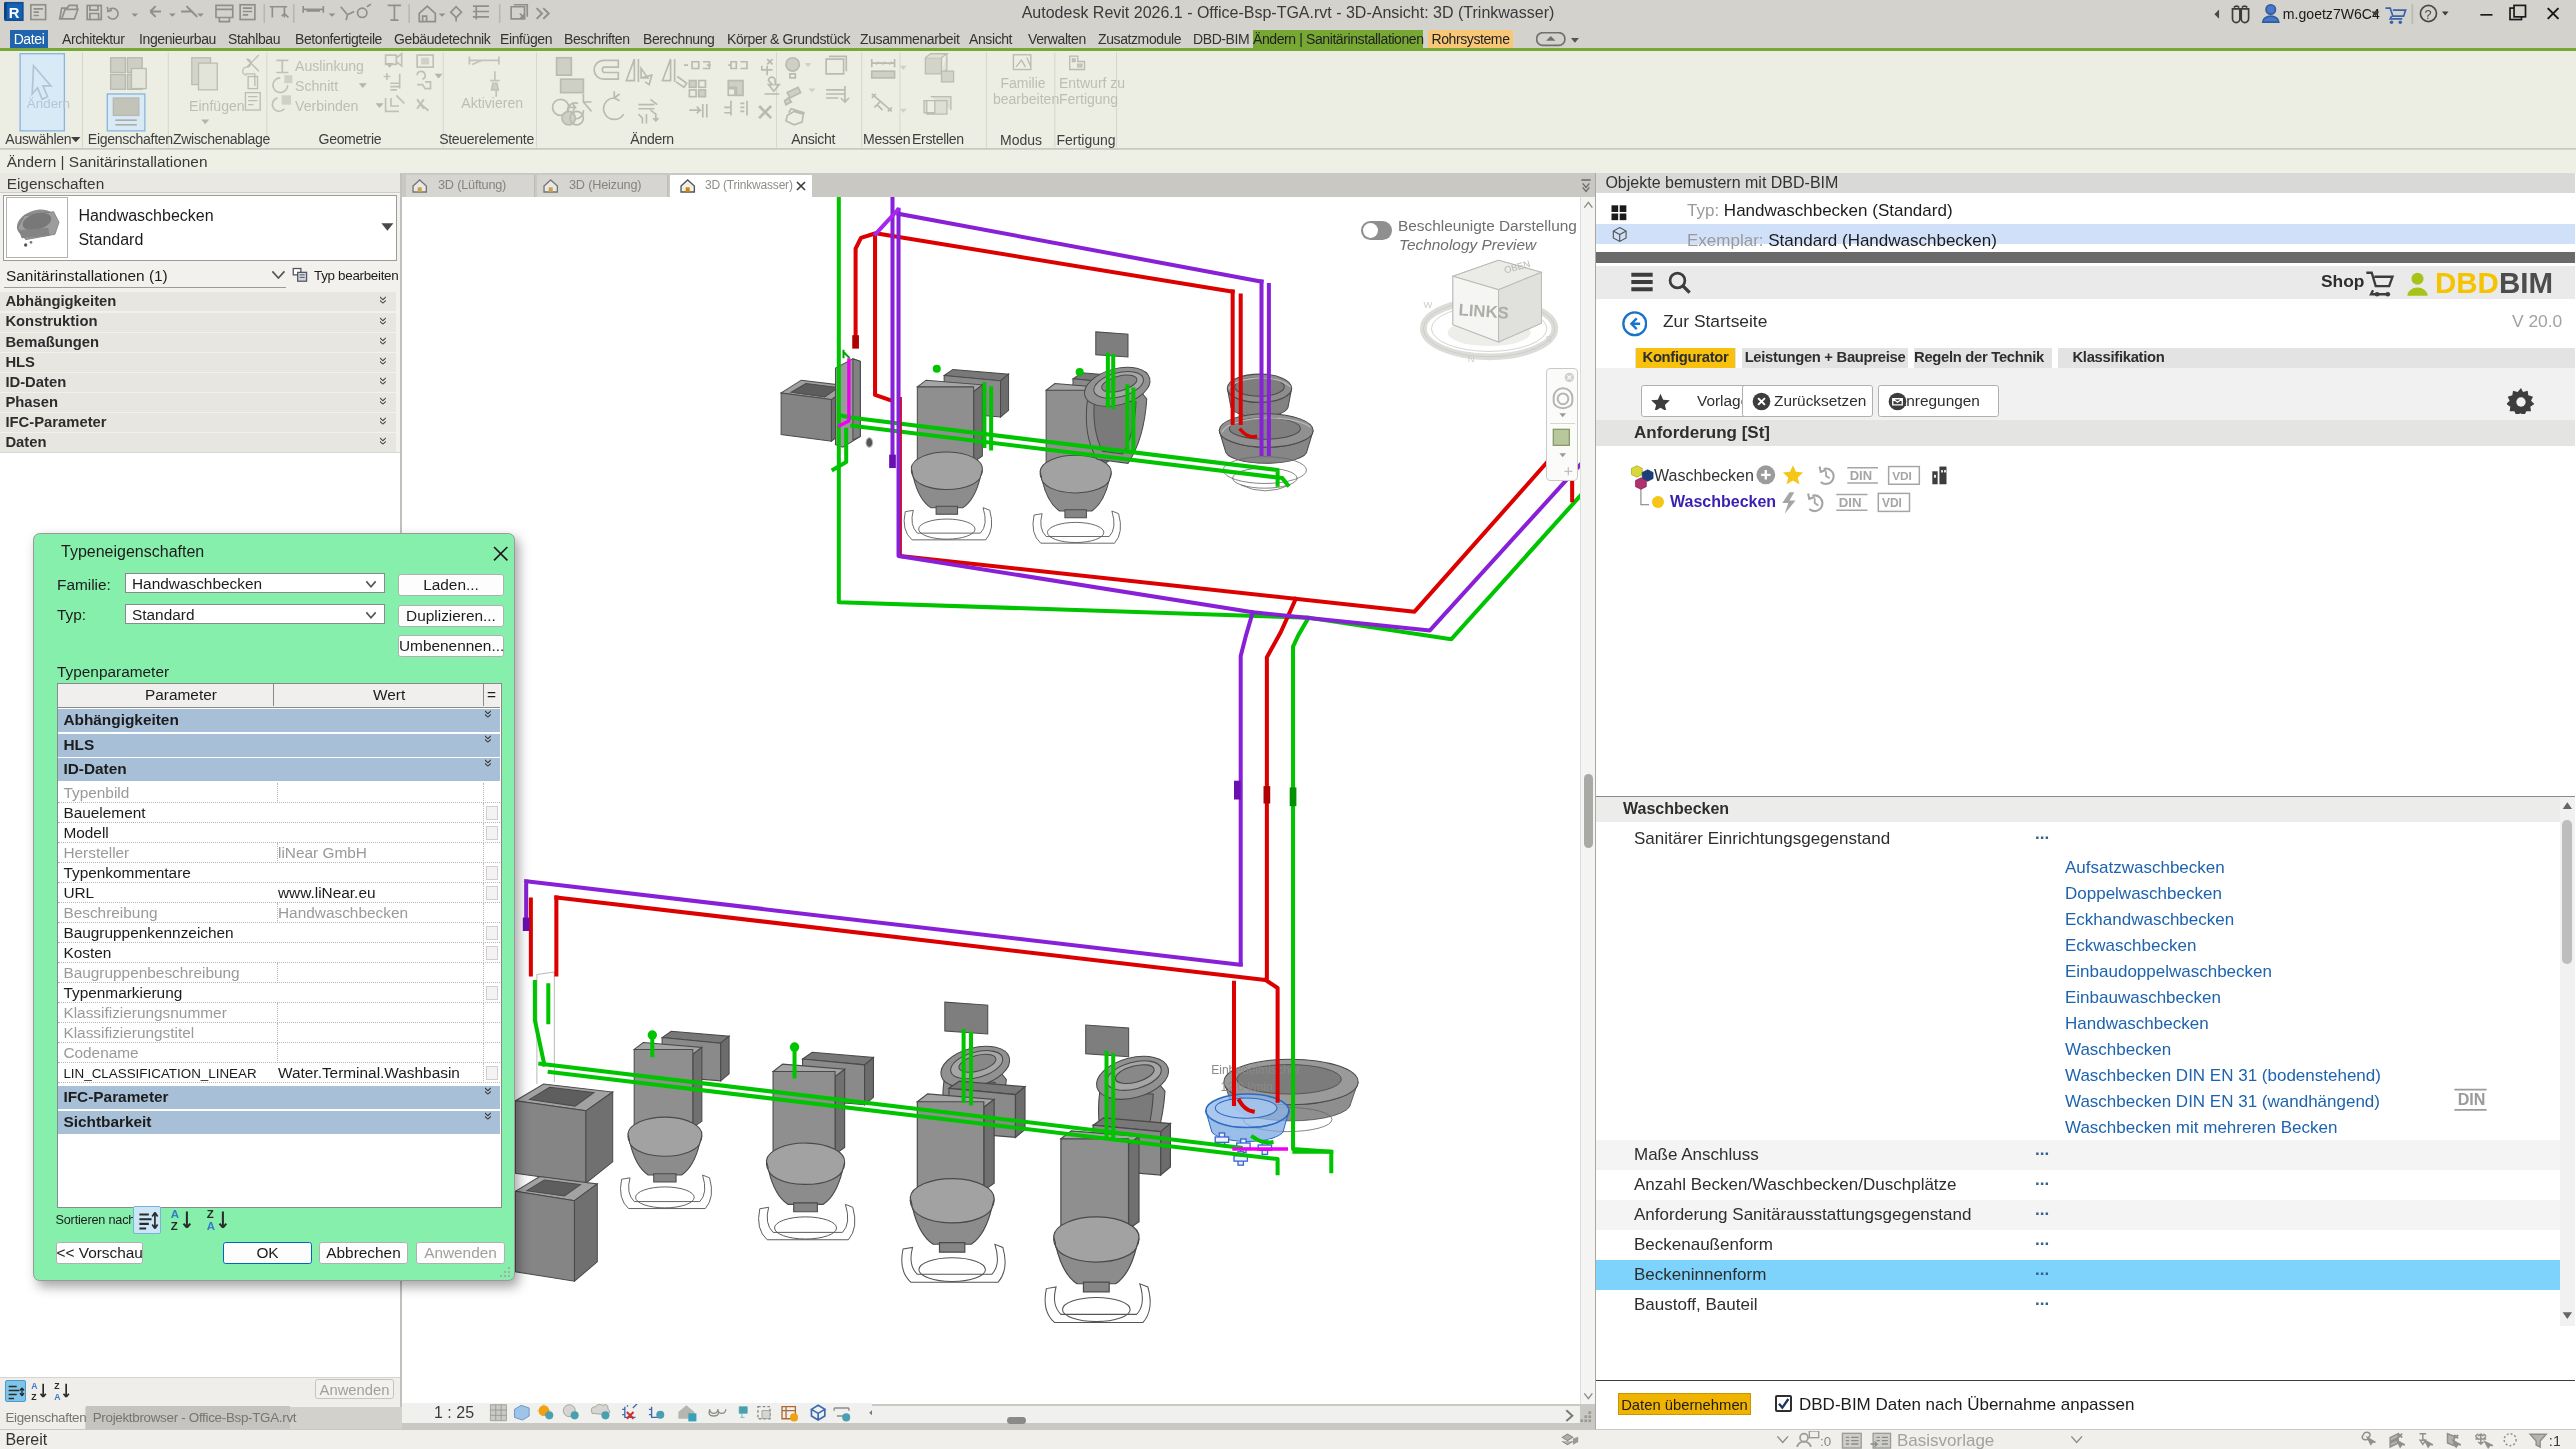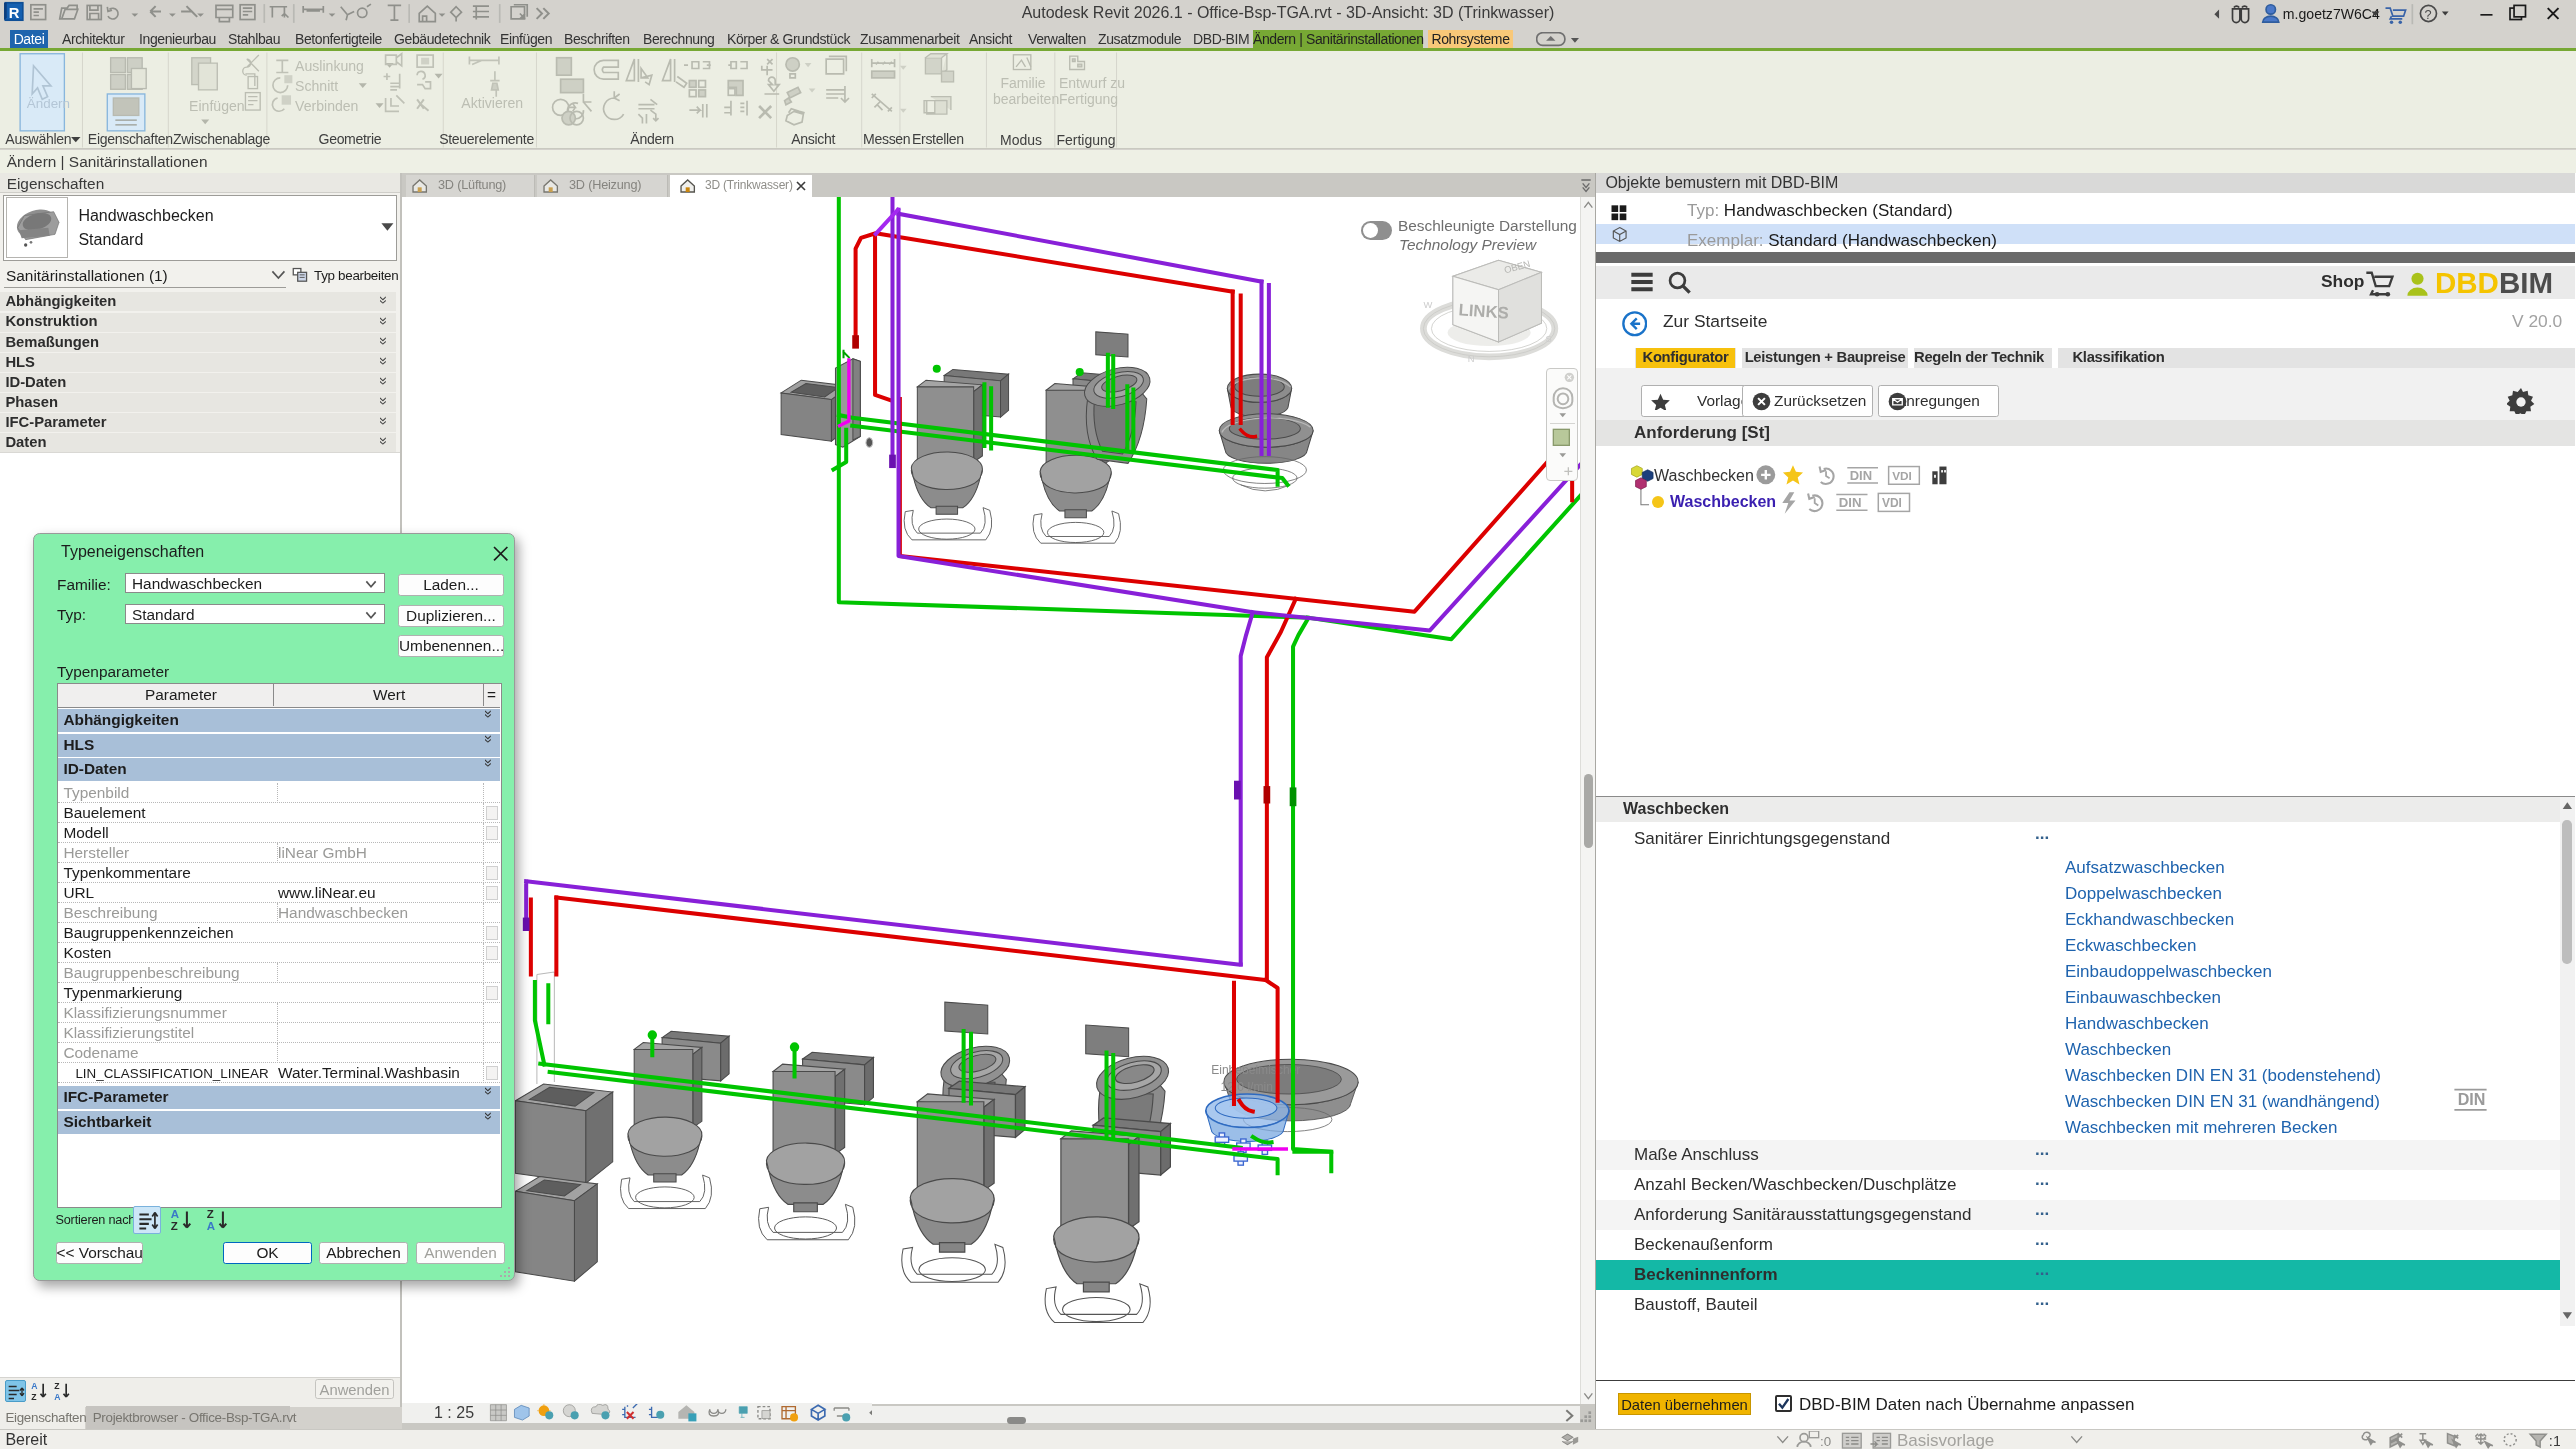--- a/index.html
+++ b/index.html
@@ -797,21 +797,21 @@
         </div>
       <div class="prow">
           <span>Anzahl Becken/Waschbecken/Duschplätze</span>
         </div>
       <div class="prow" style="background:#f4f4f4;">
           <span>Anforderung Sanitärausstattungsgegenstand</span>
         </div>
       <div class="prow">
           <span>Beckenaußenform</span>
         </div>
-      <div class="prow" style="background:#14b8a6;font-weight:bold;">
+      <div class="prow" style="background:#7dd3fc;">
           <span>Beckeninnenform</span>
         </div>
       <div class="prow">
           <span>Baustoff, Bauteil</span>
         </div>
     </div>
 
     <div class="abs" style="left:964px;top:624px;width:14.8px;height:529px;background:#f1f1f1;">
       <svg class="abs" style="left:2px;top:4px" width="10.7" height="9.4" viewBox="0 0 16 14">
           <path d="M1 12 l7 -10 7 10 z" fill="#666"></path>
@@ -985,21 +985,21 @@
             <span class="g">Klassifizierungstitel</span>
             <i></i>
             <b></b>
           </div>
         <div class="drow">
             <span class="g">Codename</span>
             <i></i>
             <b></b>
           </div>
         <div class="drow">
-            <span style="font-size:13.4px;top:2.7px;margin-left:12px;">LIN_CLASSIFICATION_LINEAR</span>
+            <span style="font-size:13.4px;top:2.7px;">LIN_CLASSIFICATION_LINEAR</span>
             <i>Water.Terminal.Washbasin</i>
             <b class="cb"></b>
           </div>
       </div>
       <div class="bluerow abs tx" style="top:402px;">IFC-Parameter</div>
       <div class="bluerow abs tx" style="top:427px;">Sichtbarkeit</div>
     </div>
     <div class="abs tx" style="left:21.5px;top:679px;font-size:12.7px;letter-spacing:-0.2px;">Sortieren nach:</div>
     <div class="abs" style="left:99px;top:672px;width:28px;height:28px;background:#cde6f7;border:0.7px solid #7ab2dd;border-radius:2px;">
       <svg width="27" height="27" viewBox="0 0 40 40">

